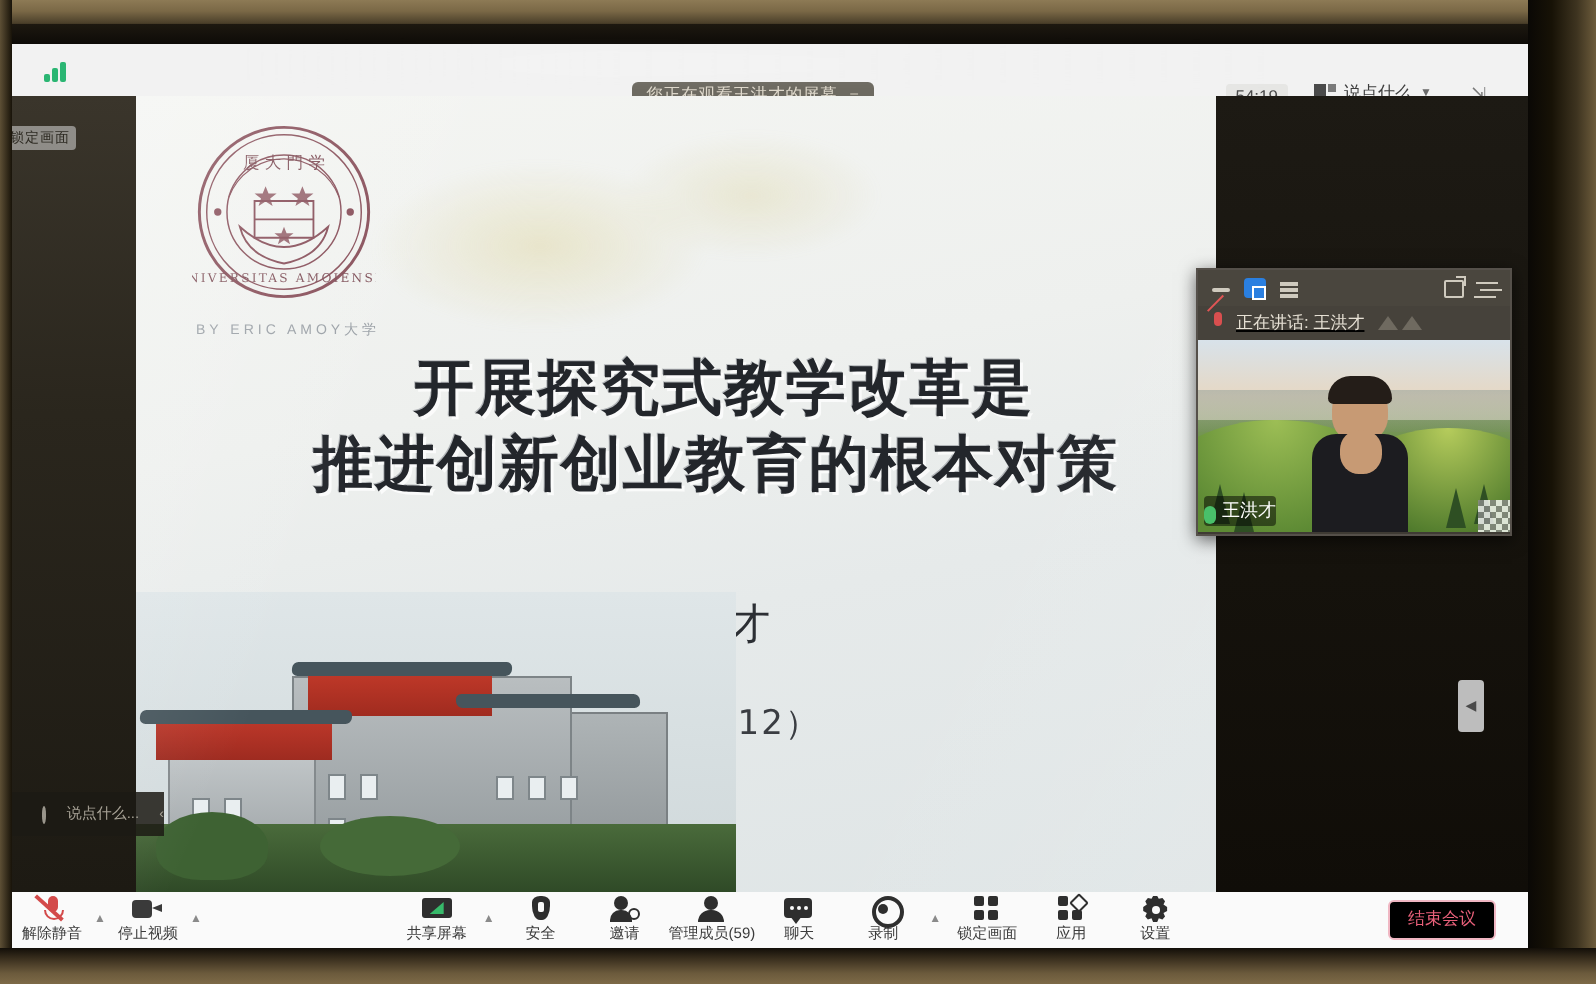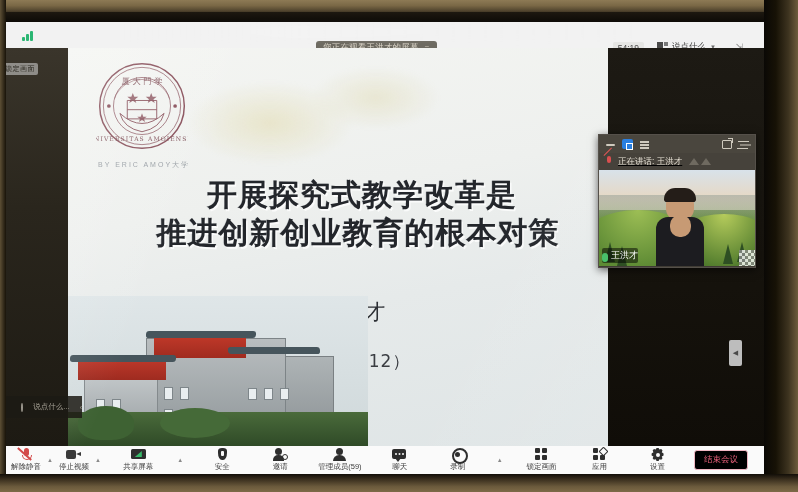--- a/index.html
+++ b/index.html
@@ -285,21 +285,21 @@
       82% 65%,88% 79%,78% 90%,64% 86%,58% 100%,42% 100%,36% 86%,22% 90%,12% 79%,
       18% 65%,4% 58%,4% 42%,18% 33%,12% 20%,22% 8%,36% 11%); }
   .ic-gear::after{ content:""; position:absolute; left:5.5px; top:4.5px; width:4px; height:4px;
     border-radius:50%; background:#fafafa; }
 
   .tb-spacer{ flex:1; }
   .end-btn{ margin-right:16px; background:#000000; color:#e8607a; border:1px solid #f0b7c3;
     border-radius:3px; font-size:8.5px; padding:3px 9px; }
 
   .tb-left{ display:flex; align-items:flex-end; padding-left:6px; }
-  .tb-center{ display:flex; align-items:flex-end; gap:18px; }
+  .tb-center{ display:flex; align-items:flex-end; gap:2px; }
 </style>
 </head>
 <body>
 
 <div id="root">
 
   <div class="room-wall"></div>
   <div class="wood-top"></div>
   <div class="bezel-shadow"></div>
 

